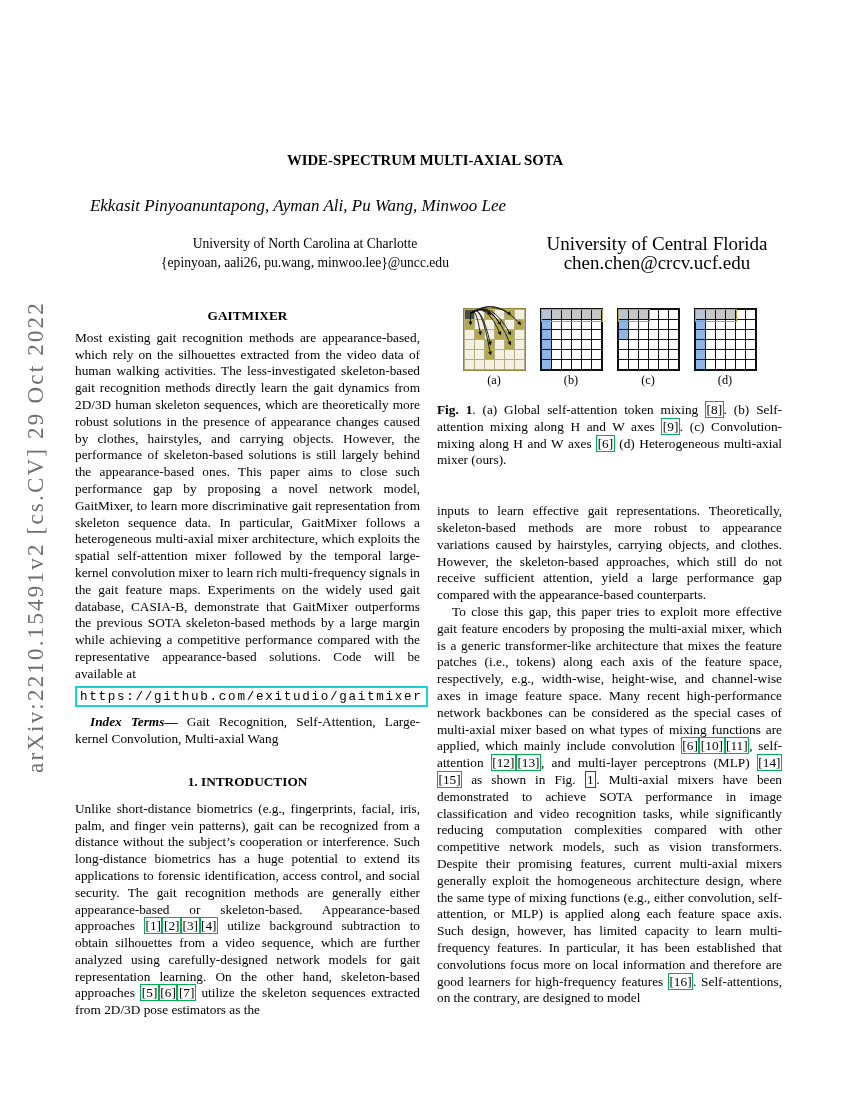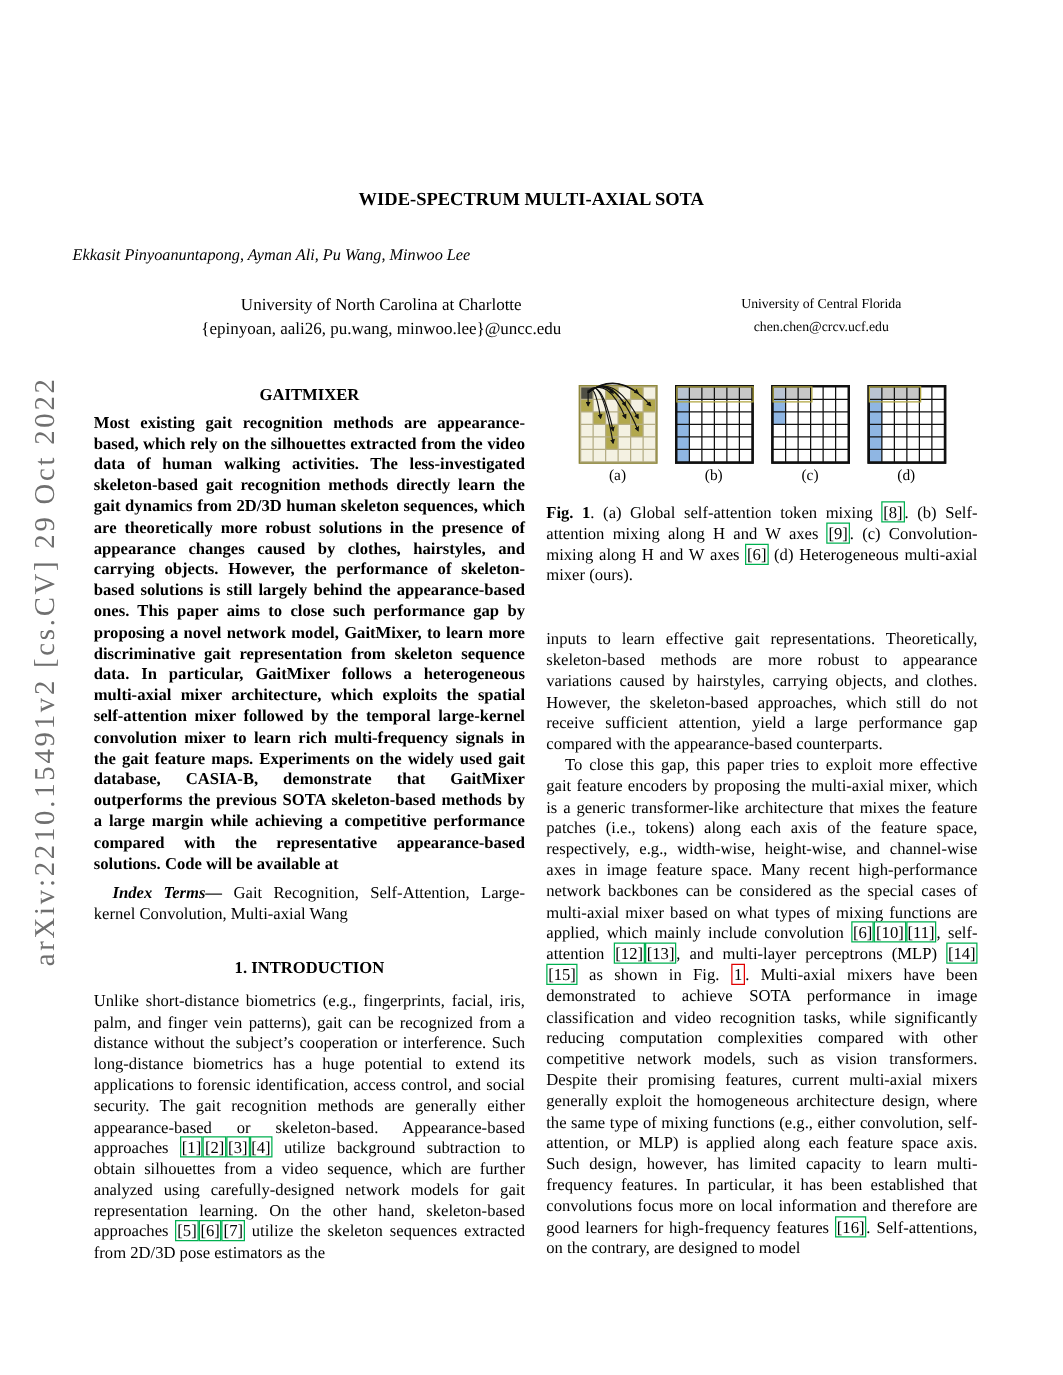--- a/index.html
+++ b/index.html
@@ -6,39 +6,39 @@
   .page{position:relative;width:850px;height:1100px;background:#ffffff;overflow:hidden;
         font-family:"Liberation Serif","DejaVu Serif",serif;color:#000;}
 
   .watermark{position:absolute;left:36px;top:537px;
              transform:translate(-50%,-50%) rotate(-90deg);
              white-space:nowrap;font-size:23px;letter-spacing:2.2px;color:#6f6f6f;}
 
   .title{position:absolute;top:131px;left:0;width:850px;text-align:center;
          font-size:14.8px;font-weight:700;line-height:19.5px;}
 
-  .authors-left{position:absolute;top:196px;left:58px;width:460px;text-align:left;
-                font-style:italic;font-size:13px;}
+  .authors-left{position:absolute;top:196px;left:68px;width:460px;text-align:center;
+                font-style:italic;font-size:17px;}
   .authors-right{position:absolute;top:196px;left:530px;width:254px;text-align:center;
                  font-style:italic;font-size:13.6px;}
   .affil-left{position:absolute;top:234px;left:75px;width:460px;text-align:center;
               font-size:13.6px;line-height:19px;}
   .affil-right{position:absolute;top:234px;left:530px;width:254px;text-align:center;
-               font-size:11px;line-height:19px;}
+               font-size:19px;line-height:19px;}
 
   .col{position:absolute;top:300px;width:345px;font-size:13.3px;line-height:16.8px;
        text-align:justify;}
   .col-left{left:75px;}
   .col-right{left:437px;}
 
   .secheading{font-size:13.3px;font-weight:700;text-align:center;margin:0;}
   .h-abstract{margin-top:8px;}
   .h-intro{margin-top:26px;margin-bottom:10px;}
   p{margin:0;}
-  .abstract-body{margin-top:5px;font-weight:bold;}
+  .abstract-body{margin-top:5px;}
   .indexterms{margin-top:7px;text-indent:15px;}
   .it-label{font-weight:700;font-style:italic;}
 
   .linkbox{display:inline-block;border:2px solid #1ad1d6;padding:0 3px;margin-top:3px;}
   .linkbox a{font-family:"Liberation Mono","DejaVu Sans Mono",monospace;
              font-size:12.6px;letter-spacing:1.7px;color:#000;text-decoration:none;}
 
   .cite{border:1px solid #00b050;padding:0 0.5px;line-height:1;}
   .figref{border:1px solid #e00000;padding:0 1.5px;line-height:1;}
 
@@ -79,20 +79,23 @@
     <span>{epinyoan, aali26, pu.wang, minwoo.lee}@uncc.edu</span>
   </div>
   <div class="affil-right">
     <span>University of Central Florida</span><br>
     <span>chen.chen@crcv.ucf.edu</span>
   </div>
 
   <section class="col col-left">
     <h2 class="secheading h-abstract">GAITMIXER</h2>
     <p class="abstract-body">Most existing gait recognition methods are appearance-based, which rely on the silhouettes extracted from the video data of human walking activities. The less-investigated skeleton-based gait recognition methods directly learn the gait dynamics from 2D/3D human skeleton sequences, which are theoretically more robust solutions in the presence of appearance changes caused by clothes, hairstyles, and carrying objects. However, the performance of skeleton-based solutions is still largely behind the appearance-based ones. This paper aims to close such performance gap by proposing a novel network model, GaitMixer, to learn more discriminative gait representation from skeleton sequence data. In particular, GaitMixer follows a heterogeneous multi-axial mixer architecture, which exploits the spatial self-attention mixer followed by the temporal large-kernel convolution mixer to learn rich multi-frequency signals in the gait feature maps. Experiments on the widely used gait database, CASIA-B, demonstrate that GaitMixer outperforms the previous SOTA skeleton-based methods by a large margin while achieving a competitive performance compared with the representative appearance-based solutions. Code will be available at</p>
+    <div class="linkbox">
+      <a href="#">https://github.com/exitudio/gaitmixer</a>
+    </div>
     <p class="indexterms">
       <span class="it-label">Index Terms—</span><span> Gait Recognition, Self-Attention, Large-kernel Convolution, Multi-axial Wang</span>
     </p>
     <h2 class="secheading h-intro">1.  INTRODUCTION</h2>
     <p>Unlike short-distance biometrics (e.g., fingerprints, facial, iris, palm, and finger vein patterns), gait can be recognized from a distance without the subject’s cooperation or interference. Such long-distance biometrics has a huge potential to extend its applications to forensic identification, access control, and social security. The gait recognition methods are generally either appearance-based or skeleton-based. Appearance-based approaches <span class="cite">[1]</span><span class="cite">[2]</span><span class="cite">[3]</span><span class="cite">[4]</span> utilize background subtraction to obtain silhouettes from a video sequence, which are further analyzed using carefully-designed network models for gait representation learning. On the other hand, skeleton-based approaches <span class="cite">[5]</span><span class="cite">[6]</span><span class="cite">[7]</span> utilize the skeleton sequences extracted from 2D/3D pose estimators as the</p>
   </section>
 
   <section class="col col-right">
     <div class="figrow" id="figure-row">
         <div class="fgblock">

